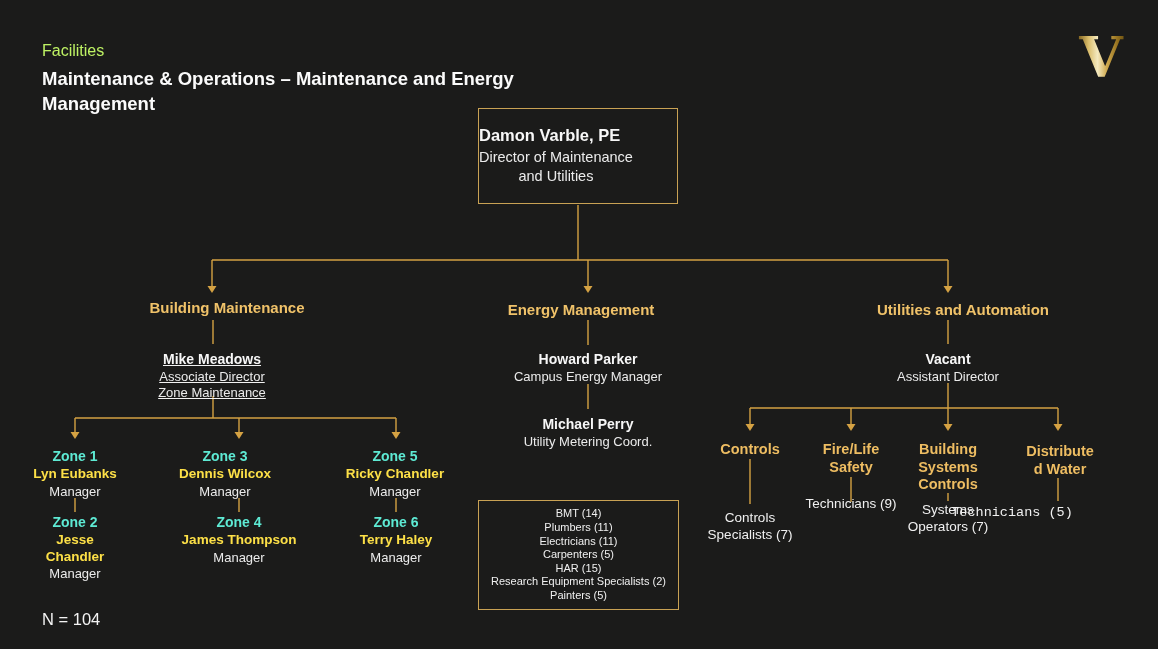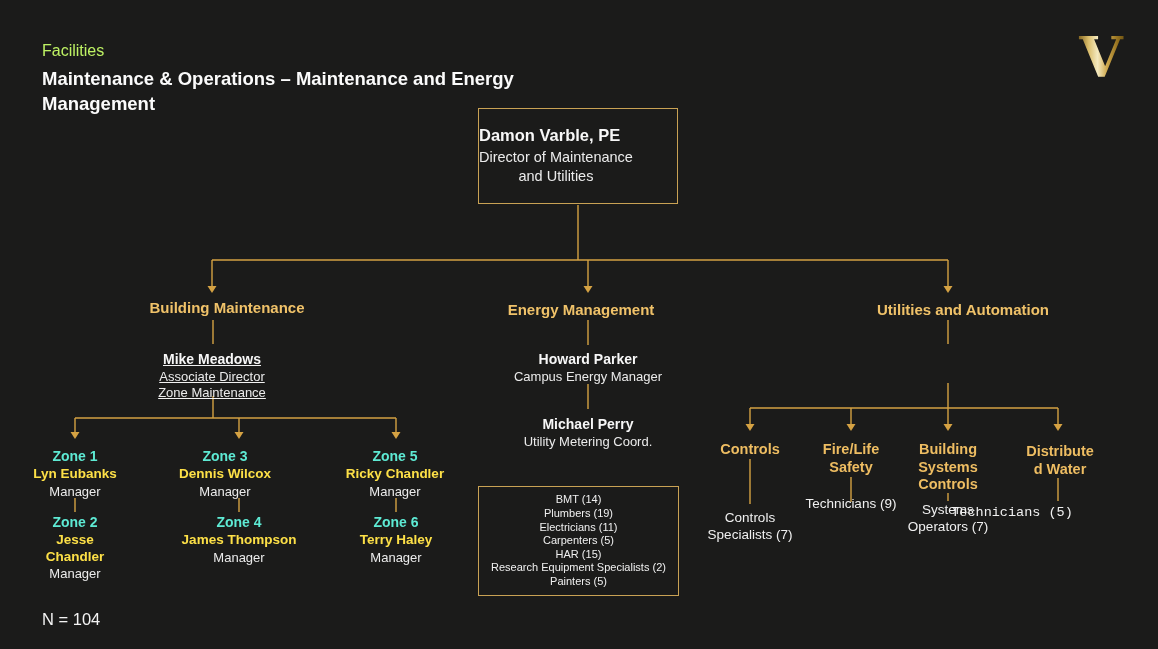--- a/index.html
+++ b/index.html
@@ -36,21 +36,21 @@
   .node .name { margin-bottom:2px; }
 
   .zone-label { font-size:14px; font-weight:700; color:#5eead4; margin-bottom:2px; }
   .zone-name { font-size:13.5px; font-weight:700; line-height:16.5px; color:#fde047; }
   .zone-role { font-size:13px; color:#ebebeb; margin-top:1px; }
 
   .team-label { font-size:14.5px; font-weight:700; color:#eebd62; line-height:17.5px; }
   .team-staff { font-size:13.5px; color:#f0f0f0; line-height:16.5px; }
 
   .trades-box {
-    position:absolute; left:478px; top:486px; width:199px; height:108px;
+    position:absolute; left:478px; top:500px; width:199px; height:108px;
     border:1.2px solid #c9a254;
     display:flex; flex-direction:column; align-items:center; justify-content:center;
     text-align:center; font-size:11px; line-height:13.6px; color:#f0f0f0;
   }
   .logo { position:absolute; left:1072px; top:30px; }
 </style>
 </head>
 <body>
 
 <div class="slide">
@@ -165,29 +165,33 @@
   <div class="ctr node" style="left:588px; top:416px;">
     <div class="name">Michael Perry</div>
     <div class="role">Utility Metering Coord.</div>
   </div>
   <div class="ctr node" style="left:588px; top:351px;">
     <div class="name">Howard Parker</div>
     <div class="role">Campus Energy Manager</div>
   </div>
   <div class="trades-box">
       <div>BMT (14)</div>
-      <div>Plumbers (19)</div>
+      <div>Plumbers (11)</div>
       <div>Electricians (11)</div>
       <div>Carpenters (5)</div>
       <div>HAR (15)</div>
       <div>Research Equipment Specialists (2)</div>
       <div>Painters (5)</div>
     </div>
 
   <div class="ctr branch-label" style="left:963px; top:301px;">Utilities and Automation</div>
+  <div class="ctr node" style="left:948px; top:351px;">
+    <div class="name">Vacant</div>
+    <div class="role">Assistant Director</div>
+  </div>
 
   <div class="ctr team-label pre" style="left:750px; top:441px;">Controls</div>
   <div class="ctr team-label pre" style="left:851px; top:441px;">Fire/Life
 Safety</div>
   <div class="ctr team-label pre" style="left:948px; top:441px;">Building
 Systems
 Controls</div>
   <div class="ctr team-label pre" style="left:1060px; top:443px;">Distribute
 d Water</div>
 

